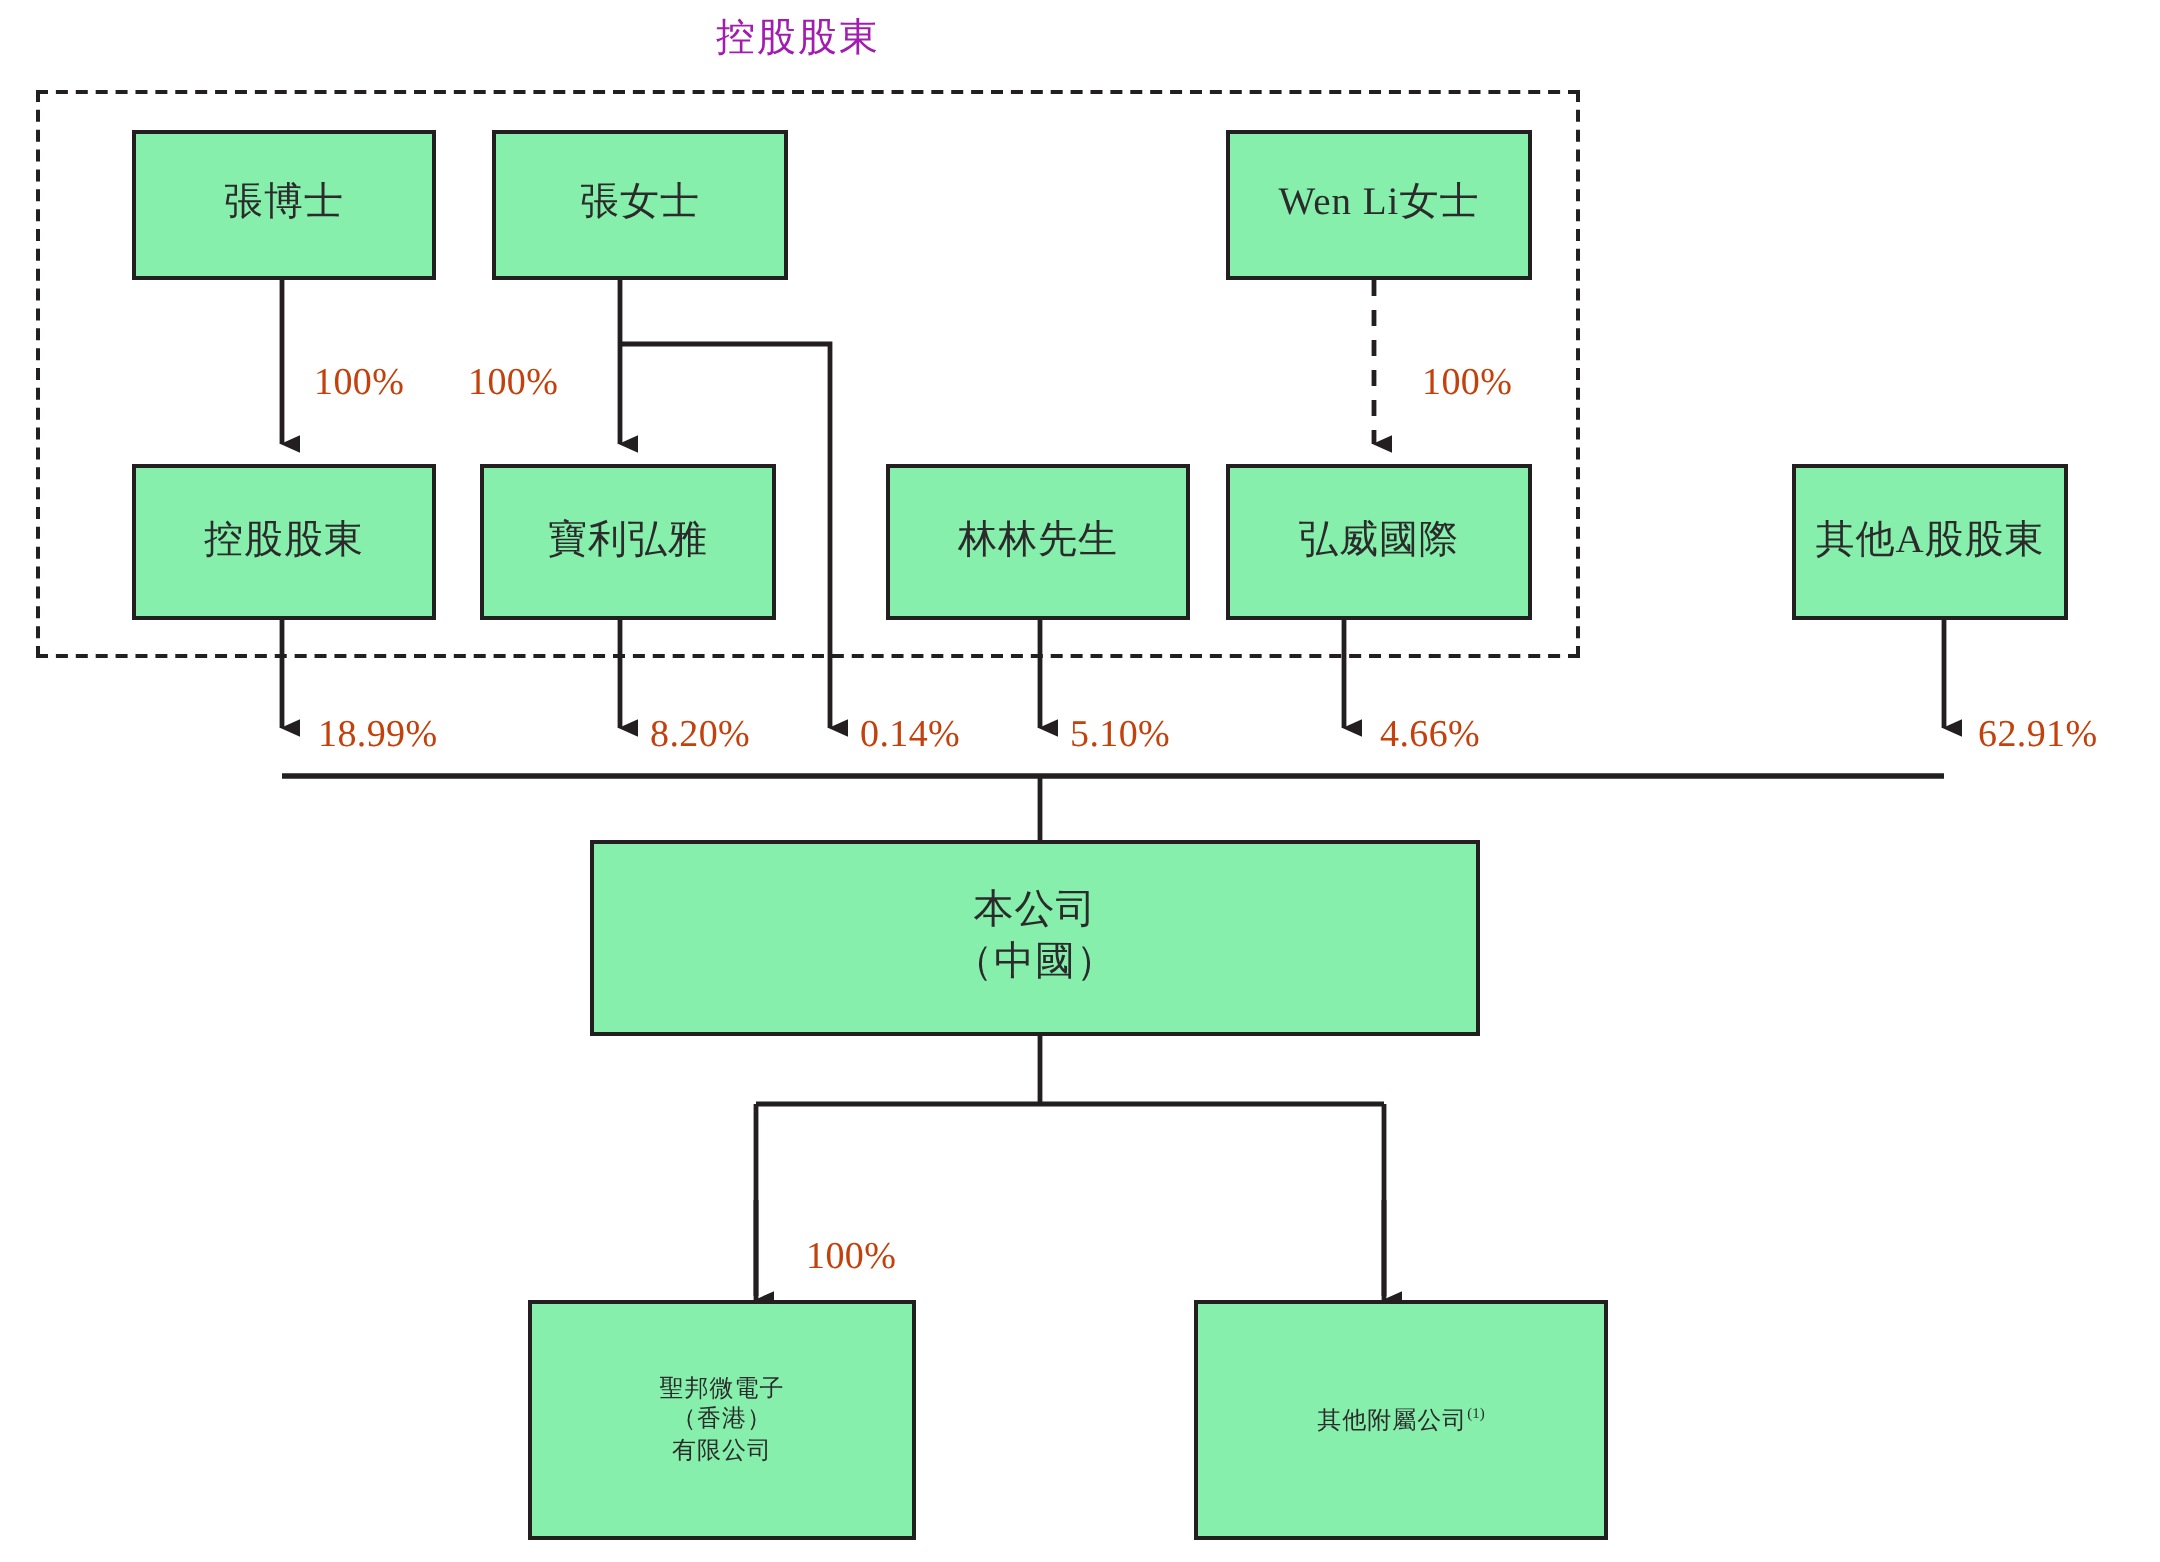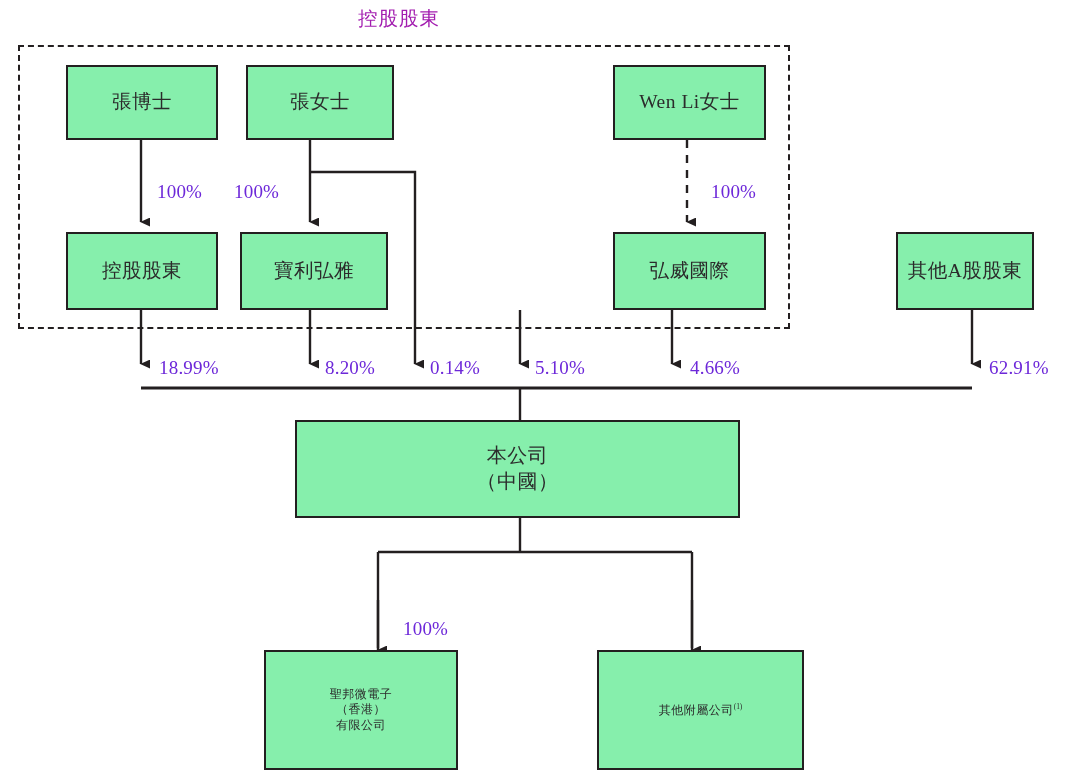--- a/index.html
+++ b/index.html
@@ -51,21 +51,21 @@
   .group-title {
     position: absolute;
     font-size: 19.5px;
     color: #a21caf;
     letter-spacing: 1px;
     white-space: nowrap;
   }
   .edge-label {
     position: absolute;
     font-size: 19px;
-    color: #6d28d9;
+    color: #c2410c;
     white-space: nowrap;
     letter-spacing: 0.2px;
     font-family: "Liberation Serif", "DejaVu Serif", serif;
   }
   .sup-mark {
     font-size: 0.62em;
     vertical-align: super;
     letter-spacing: 0;
   }
   .group-frame {
@@ -134,20 +134,23 @@
   </div>
 
   <div class="node-box" style="left:66px; top:232px; width:152px; height:78px;">
     <span class="node-label">控股股東</span>
   </div>
 
   <div class="node-box" style="left:240px; top:232px; width:148px; height:78px;">
     <span class="node-label">寶利弘雅</span>
   </div>
 
+  <div class="node-box" style="left:443px; top:232px; width:152px; height:78px;">
+    <span class="node-label">林林先生</span>
+  </div>
 
   <div class="node-box" style="left:613px; top:232px; width:153px; height:78px;">
     <span class="node-label">弘威國際</span>
   </div>
 
   <div class="node-box" style="left:896px; top:232px; width:138px; height:78px;">
     <span class="node-label">其他A股股東</span>
   </div>
 
   <div class="node-box tall" style="left:295px; top:420px; width:445px; height:98px; font-size:20px;">

